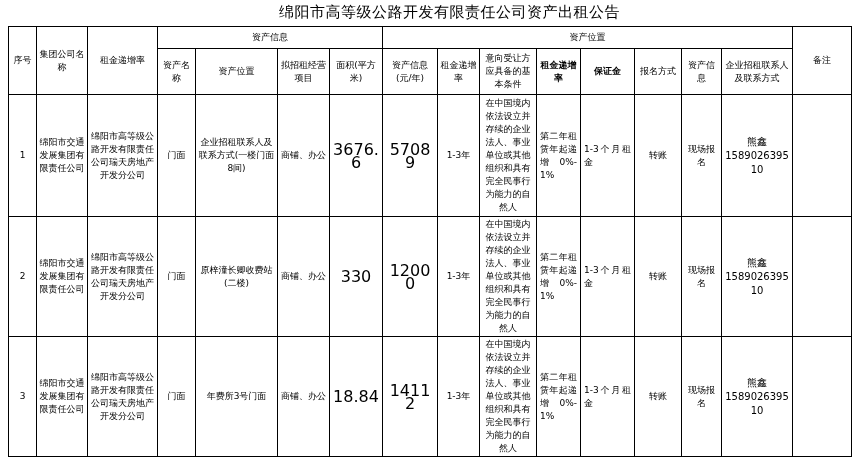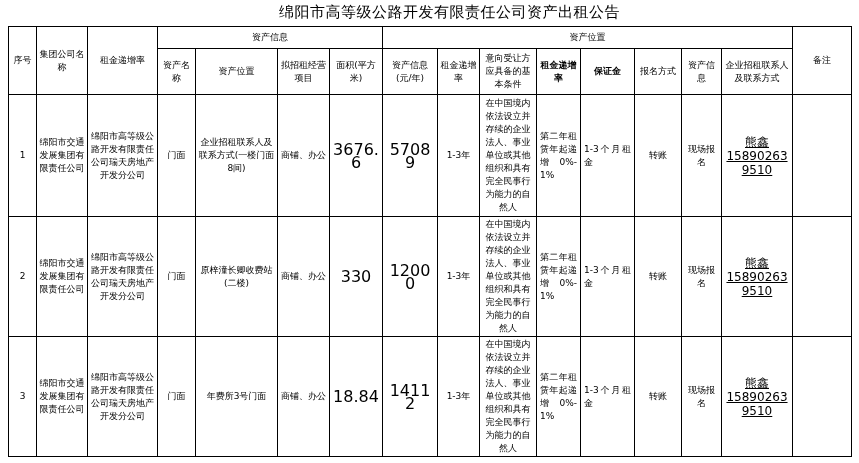--- a/index.html
+++ b/index.html
@@ -39,21 +39,21 @@
   tr.data-row-1{height:122px;}
   tr.data-row-2{height:120px;}
   tr.data-row-3{height:117px;}
   th.vhead{padding:0 0;}      
   td.num{font-size:16px;}
   td.justify{
     text-align:justify;
     text-align-last:left;
     padding:0 3px;
   }
-  td.contact-cell{font-size:12px;line-height:14px;text-decoration:underline;}
+  td.contact-cell{font-size:10px;line-height:14px;}
 </style>
 </head>
 <body>
 
 <div class="page-title">绵阳市高等级公路开发有限责任公司资产出租公告</div>
 
 <table class="announce">
   <colgroup>
     <col style="width:28px">
       <col style="width:51px">

